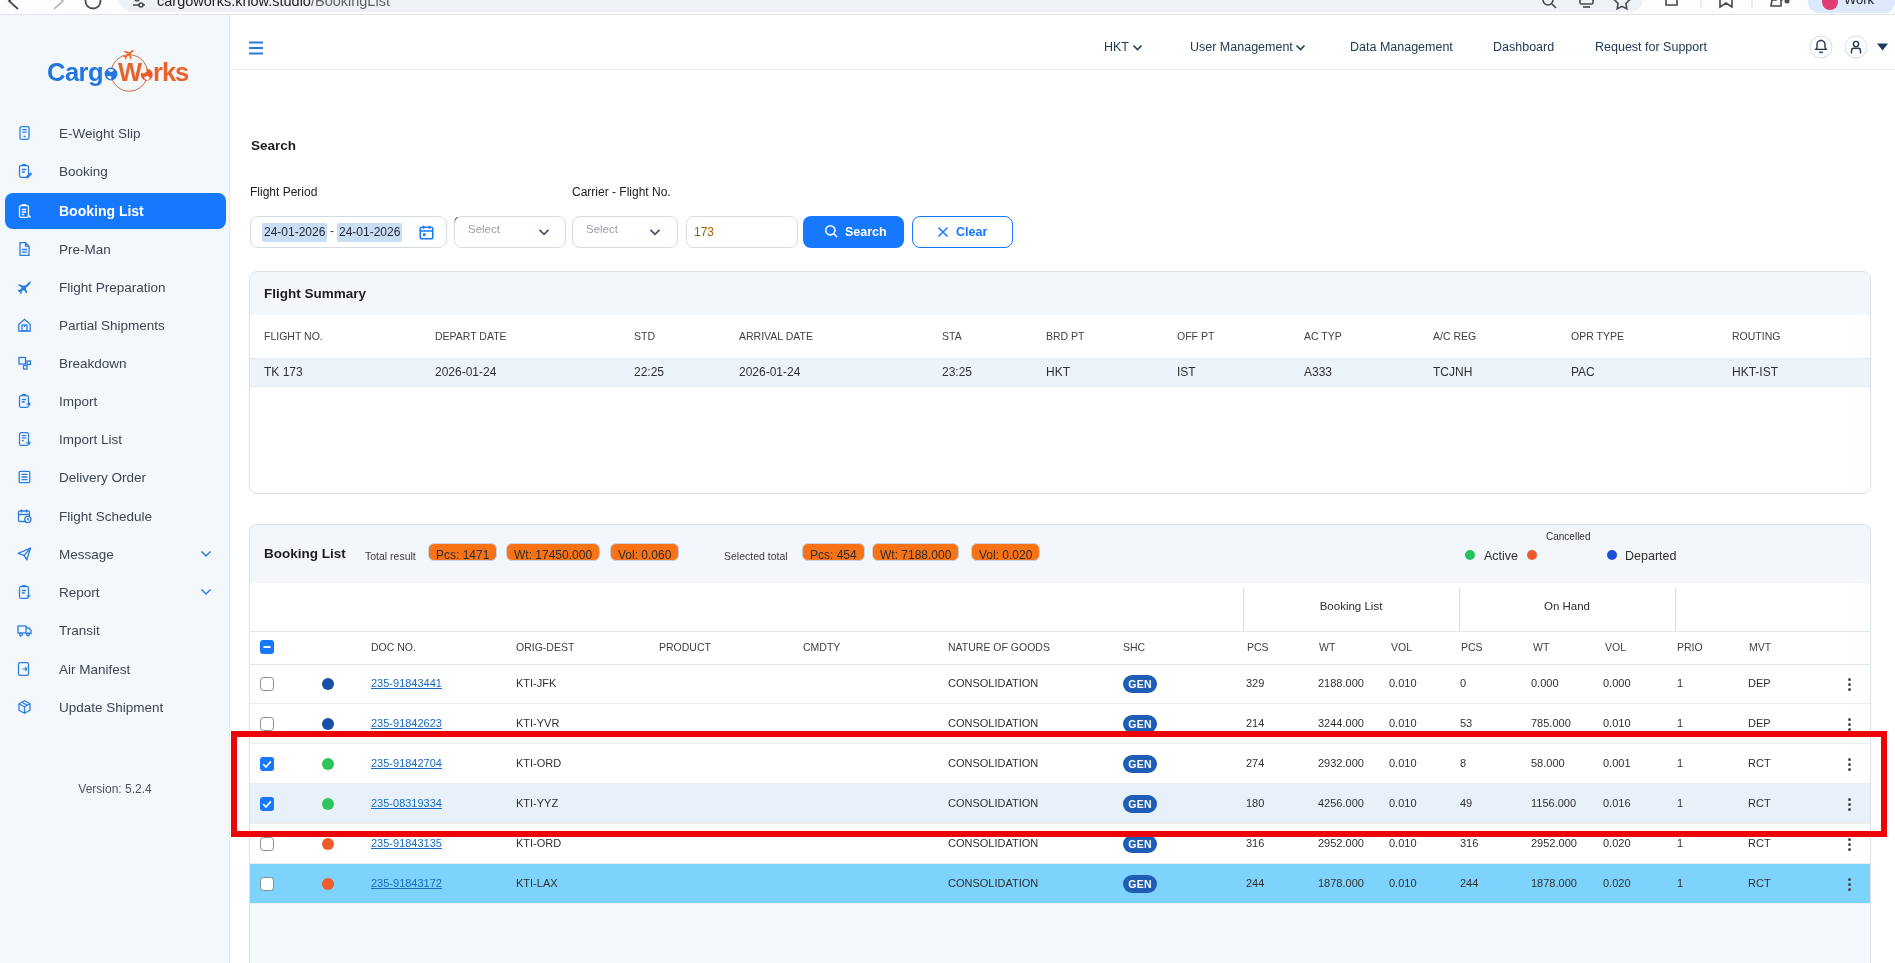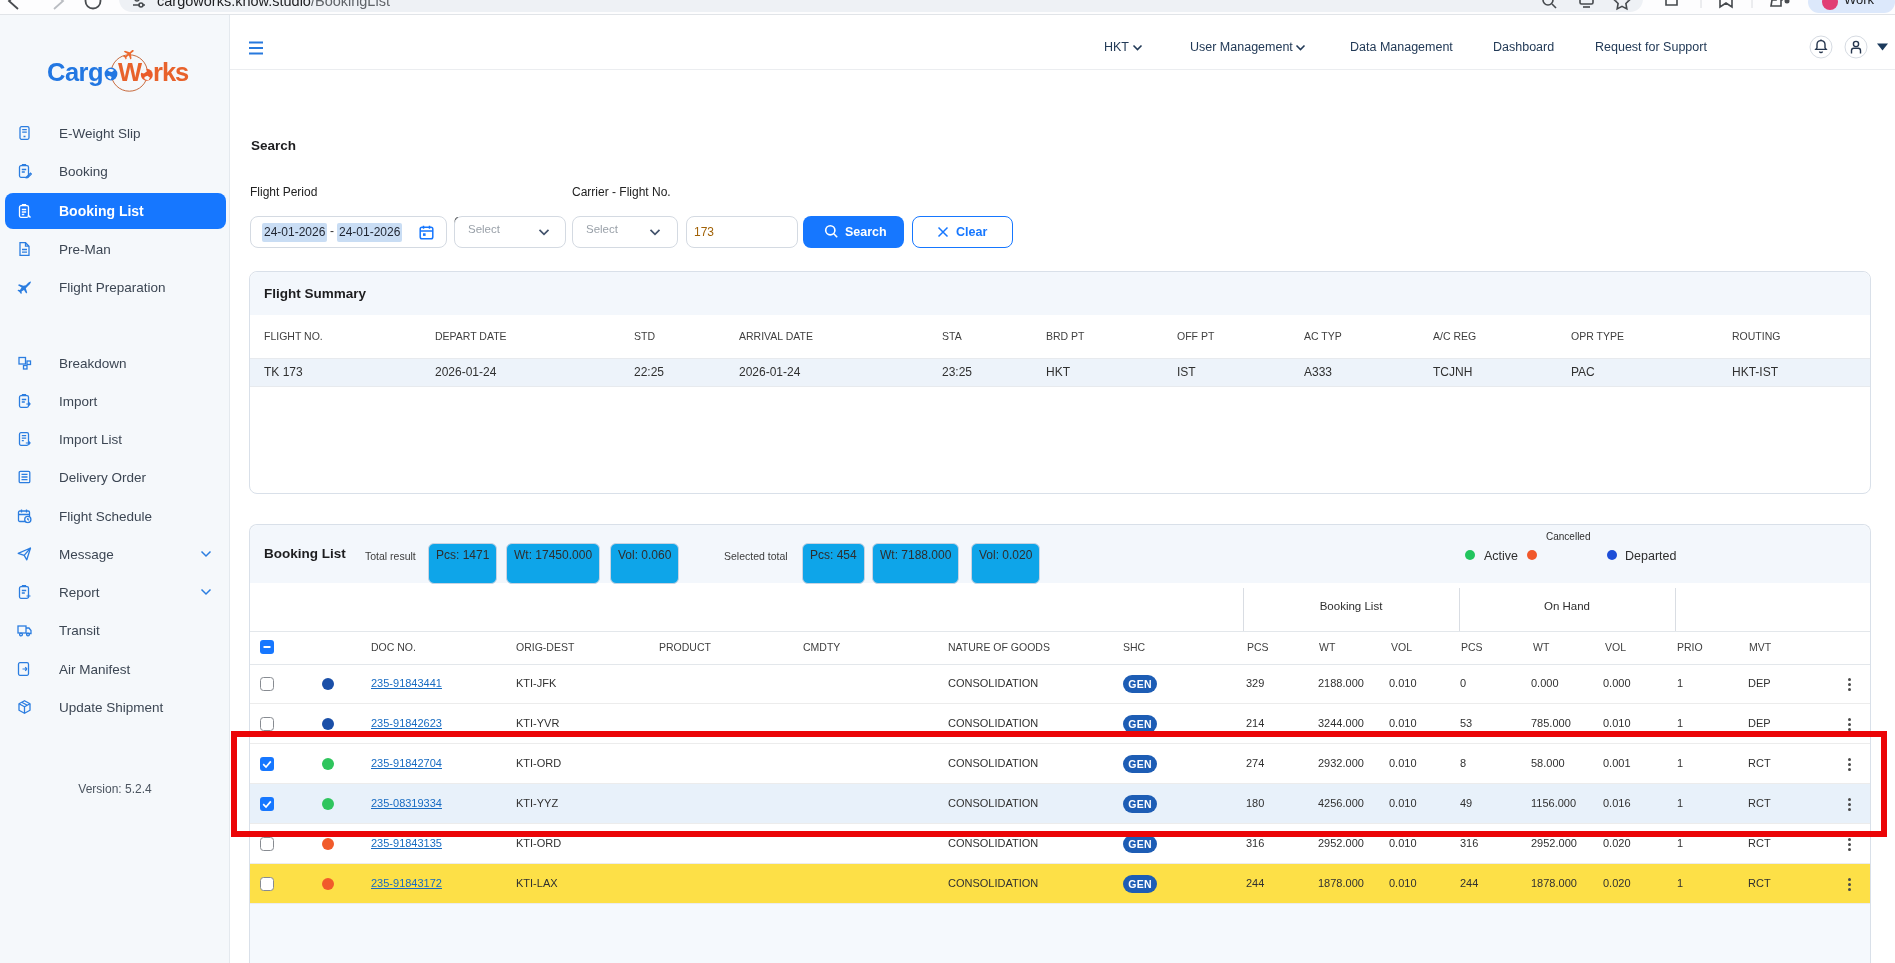--- a/index.html
+++ b/index.html
@@ -46,22 +46,22 @@
   .ph { position:absolute; top:9px; font-size:11.5px; color:#9aa1a9; }
   .btn { position:absolute; top:216px; height:32px; border-radius:8px; font-size:13.5px; }
   
   .card { position:absolute; left:249px; width:1622px; background:#fff;
     border:1px solid #d9e0e9; border-radius:8px; }
   .cardband { position:absolute; left:0; top:0; width:100%; background:#f3f7fc;
     border-radius:8px 8px 0 0; }
   .th { position:absolute; font-size:10.5px; color:#3f3f3f; white-space:nowrap; }
   .td { position:absolute; font-size:11px; color:#303030; white-space:nowrap; }
   .link { color:#176bc2; text-decoration:underline; }
-  .chip { position:absolute; height:41px; line-height:22px; padding:0 7px;
-    background:#0ea5e9; border:1px solid #c7d3e2; border-radius:6px; font-size:12px; color:#2e2e2e; white-space:nowrap;}
+  .chip { position:absolute; height:18px; line-height:22px; padding:0 7px;
+    background:#f97316; border:1px solid #c7d3e2; border-radius:6px; font-size:12px; color:#2e2e2e; white-space:nowrap;}
   .row { position:absolute; left:0; width:1620px; height:40px; border-bottom:1px solid #ececec; }
   #fscard .td { font-size:12px; }
   .dot { position:absolute; border-radius:50%; }
   .gen { position:absolute; left:873px; width:34px; height:18px; background:#1d5db5;
     border-radius:9px; color:#fff; font-size:10.5px; font-weight:bold; text-align:center;
     line-height:18px; letter-spacing:.3px; }
   .cb { position:absolute; left:10px; width:14px; height:14px; border:1.5px solid #878b91;
     border-radius:3.5px; background:#fff; }
   .cbon { position:absolute; left:10px; width:14px; height:14px; border-radius:3px;
     background:#1677ff; }
@@ -159,20 +159,30 @@
           <path d="M8.5 1.2 v3.5 h3.5 M5 8 h5 M5 10.7 h5"></path>
         </g>
       </svg>
       <div class="tx">Pre-Man</div>
     </div>
   <div class="mitem" style="top:253px">
       <svg class="ic" viewBox="0 0 15 15">
         <path d="M6.3 6.2 L2 4.8 1 5.8 4.6 8 3 10.5 1.2 10.2 .5 11 2.5 12.5 4 14.5 4.8 13.8 4.5 12 7 10.4 9.2 14 10.2 13 8.8 8.7 11.5 6 c1.5 -1.5 2.8 -3.3 2.3 -3.8 C13.3 1.7 11.5 3 10 4.5 l-1.2 1.2 z" fill="#2b7de0"></path>
       </svg>
       <div class="tx">Flight Preparation</div>
+    </div>
+  <div class="mitem" style="top:291px">
+      <svg class="ic" viewBox="0 0 15 15">
+        <g stroke="#2b7de0" stroke-width="1.3" fill="none">
+          <path d="M1.8 6.8 L7.5 1.8 13.2 6.8 V13.5 H1.8 z"></path>
+          <rect x="5" y="7.5" width="5" height="6"></rect>
+          <path d="M7.5 7.5 v2"></path>
+        </g>
+      </svg>
+      <div class="tx">Partial Shipments</div>
     </div>
   <div class="mitem" style="top:329px">
       <svg class="ic" viewBox="0 0 15 15">
         <g stroke="#2b7de0" stroke-width="1.3" fill="none">
           <rect x="2" y="2" width="6.5" height="6.5"></rect>
           <rect x="10" y="5.5" width="3.5" height="3.5"></rect>
           <rect x="6.5" y="10" width="3.5" height="3.5"></rect>
         </g>
       </svg>
       <div class="tx">Breakdown</div>
@@ -519,21 +529,21 @@
     <div class="td" style="left:1281px;top:13px;">2952.000</div>
     <div class="td" style="left:1353px;top:13px;">0.020</div>
     <div class="td" style="left:1427px;top:13px;">1</div>
     <div class="td" style="left:1498px;top:13px;">RCT</div>
     <div class="vdots" style="top:14px;">
         <i></i>
         <i></i>
         <i></i>
       </div>
   </div>
-  <div class="row" style="top:339px;background:#fde047;">
+  <div class="row" style="top:339px;background:#7dd3fc;">
     <div class="cb" style="top:13px;"></div>
     <div class="dot" style="left:72px;top:14px;width:12px;height:12px;background:#f15b2b;"></div>
     <div class="td link" style="left:121px;top:13px;">235-91843172</div>
     <div class="td" style="left:266px;top:13px;">KTI-LAX</div>
     <div class="td" style="left:698px;top:13px;">CONSOLIDATION</div>
     <div class="gen" style="top:11px;">GEN</div>
     <div class="td" style="left:996px;top:13px;">244</div>
     <div class="td" style="left:1068px;top:13px;">1878.000</div>
     <div class="td" style="left:1139px;top:13px;">0.010</div>
     <div class="td" style="left:1210px;top:13px;">244</div>

